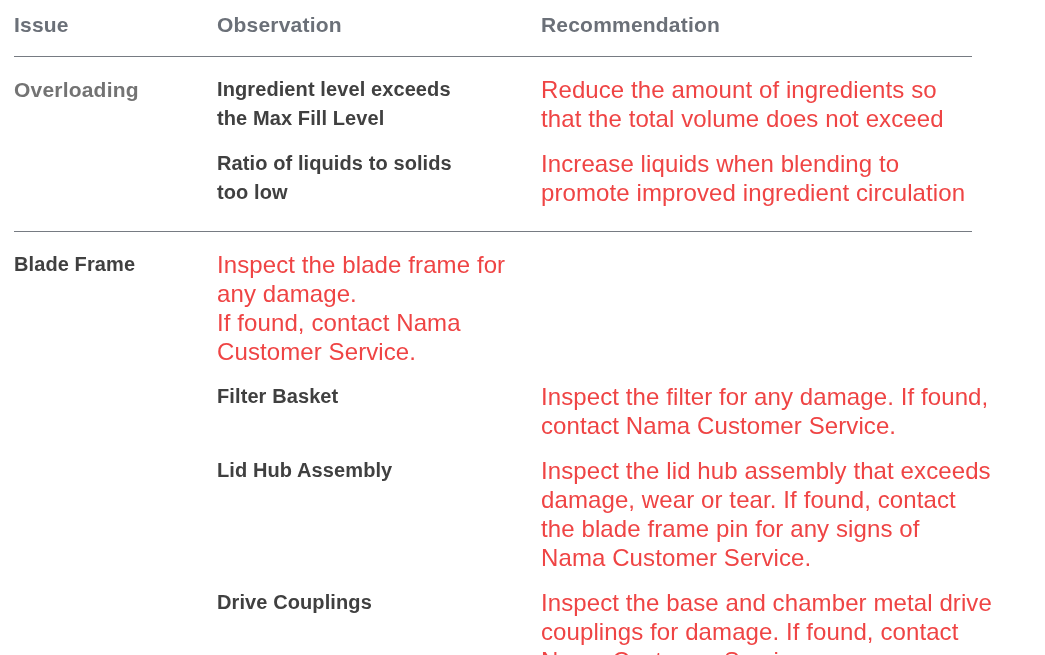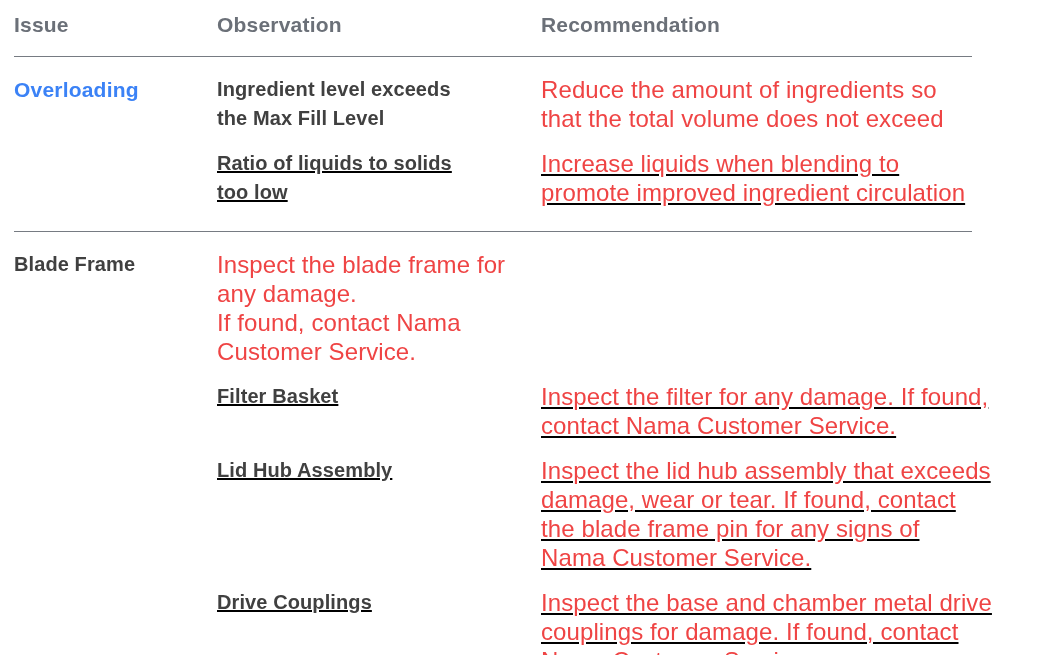--- a/index.html
+++ b/index.html
@@ -62,21 +62,21 @@
   .divider.middle { margin-top: 24px; }
 
   
   .group {
     padding-top: 18px;
   }
 
   .issue-cell {
     font-size: 21px;
     font-weight: bold;
-    color: #3b82f6;
+    color: #737373;
     letter-spacing: 0.2px;
     line-height: 29px;
     white-space: nowrap;
   }
 
   .observation-cell {
     font-size: 20px;
     font-weight: bold;
     color: #404040;
     letter-spacing: 0.1px;
@@ -86,21 +86,20 @@
   .recommendation-cell {
     font-size: 24px;
     font-weight: normal;
     color: #ef4444;
     letter-spacing: 0.1px;
     line-height: 29px;
   }
 
   .subrow + .subrow {
     margin-top: 16px;
-    text-decoration: underline;
   }
 
   .line { display: block; }
 </style>
 </head>
 <body>
 
 <div class="troubleshoot-table">
 
   <div class="row header-row">

